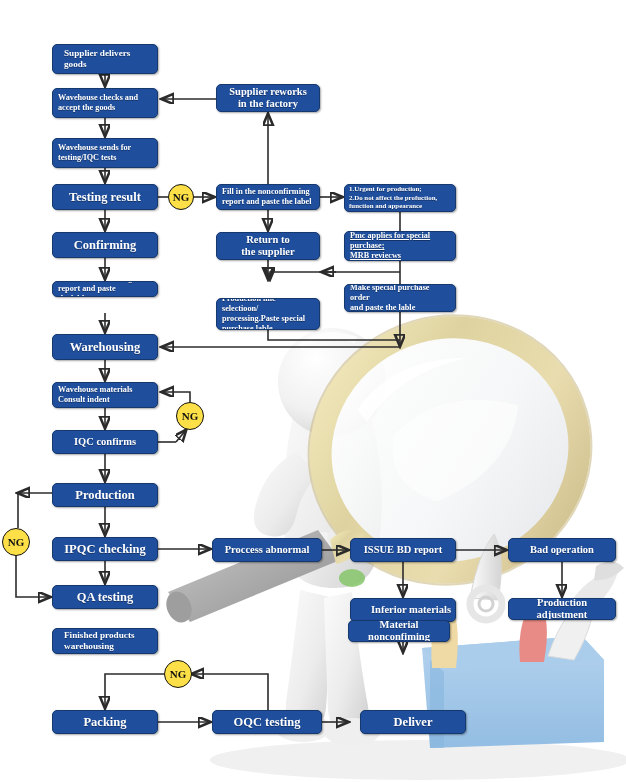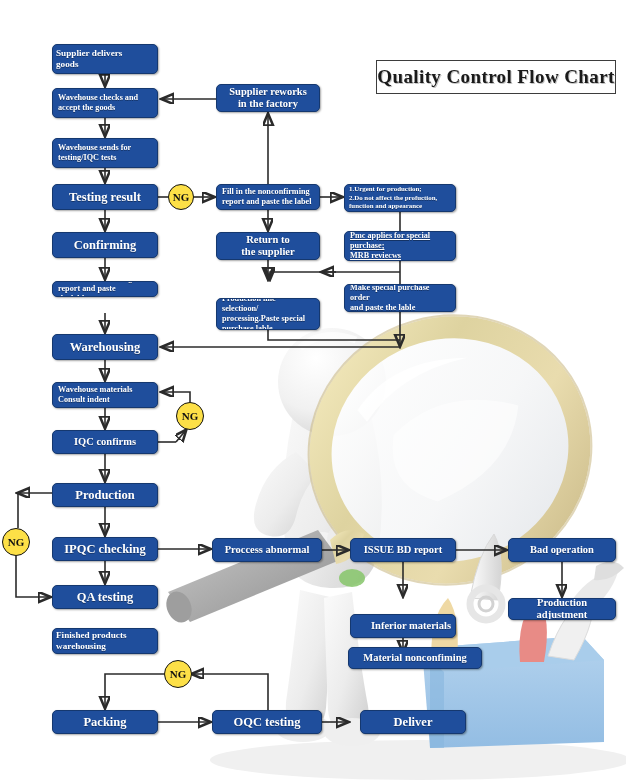--- a/index.html
+++ b/index.html
@@ -50,21 +50,21 @@
   .node > span{
     display:block;
     width:100%;
     font-family:"Liberation Serif", serif;
     font-weight:bold;
     white-space:pre-line;
     text-shadow:0 1px 0 rgba(0,0,0,.35);
   }
   .node.center > span{ text-align:center; font-size:12.5px; padding:0 4px; line-height:1.18; }
   .node.left   > span{ text-align:left;   font-size:8.2px;  padding:0 5px; line-height:1.22; }
-  .node.leftbig> span{ text-align:left;   font-size:9.2px;  padding:0 3px; line-height:1.22; }
+  .node.leftbig> span{ text-align:left;   font-size:9.2px;  padding:0 11px; line-height:1.22; }
   .node.centersm > span{ text-align:center; font-size:10.5px; padding:0 3px; line-height:1.18; }
   .node.tiny   > span{ text-align:left;   font-size:6.9px;  padding:0 4px; line-height:1.22; }
 
   
   .ng{
     position:absolute;
     box-sizing:border-box;
     border:1.4px solid #111;
     border-radius:50%;
     background:#fde047;
@@ -236,23 +236,20 @@
     <path d="M403,622 L403,652" marker-end="url(#ar)"></path>
 
     <path d="M268,710 L268,674 L192,674" marker-end="url(#ar)"></path>
     <path d="M164,674 L105,674 L105,708" marker-end="url(#ar)"></path>
 
     <path d="M158,722 L210,722" marker-end="url(#ar)"></path>
 
     <path d="M322,722 L348,722" marker-end="url(#ar)"></path>
   </svg>
 
-  <div class="title-box" style="left:376px;top:60px;width:240px;height:34px;">
-    <span>Quality Control Flow Chart</span>
-  </div>
 
   <div id="node-layer">
       <div class="node leftbig" style="left: 52px; top: 44px; width: 106px; height: 30px;">
         <span>Supplier delivers
 goods</span>
       </div>
       <div class="node left" style="left: 52px; top: 88px; width: 106px; height: 30px;">
         <span>Wavehouse checks and
 accept the goods</span>
       </div>
@@ -327,27 +324,27 @@
       </div>
       <div class="node centersm" style="left: 212px; top: 538px; width: 110px; height: 24px;">
         <span>Proccess abnormal</span>
       </div>
       <div class="node centersm" style="left: 350px; top: 538px; width: 106px; height: 24px;">
         <span>ISSUE BD report</span>
       </div>
       <div class="node centersm" style="left: 508px; top: 538px; width: 108px; height: 24px;">
         <span>Bad operation</span>
       </div>
-      <div class="node centersm" style="left: 350px; top: 614px; width: 106px; height: 24px; padding-left: 16px;">
+      <div class="node centersm" style="left: 350px; top: 598px; width: 106px; height: 24px; padding-left: 16px;">
         <span>Inferior materials</span>
       </div>
       <div class="node centersm" style="left: 508px; top: 598px; width: 108px; height: 22px;">
         <span>Production adjustment</span>
       </div>
-      <div class="node centersm" style="left: 348px; top: 647px; width: 134px; height: 22px;">
+      <div class="node centersm" style="left: 348px; top: 620px; width: 102px; height: 22px;">
         <span>Material nonconfiming</span>
       </div>
       <div class="node center" style="left: 52px; top: 710px; width: 106px; height: 24px;">
         <span>Packing</span>
       </div>
       <div class="node center" style="left: 212px; top: 710px; width: 110px; height: 24px;">
         <span>OQC testing</span>
       </div>
       <div class="node center" style="left: 360px; top: 710px; width: 106px; height: 24px;">
         <span>Deliver</span>

